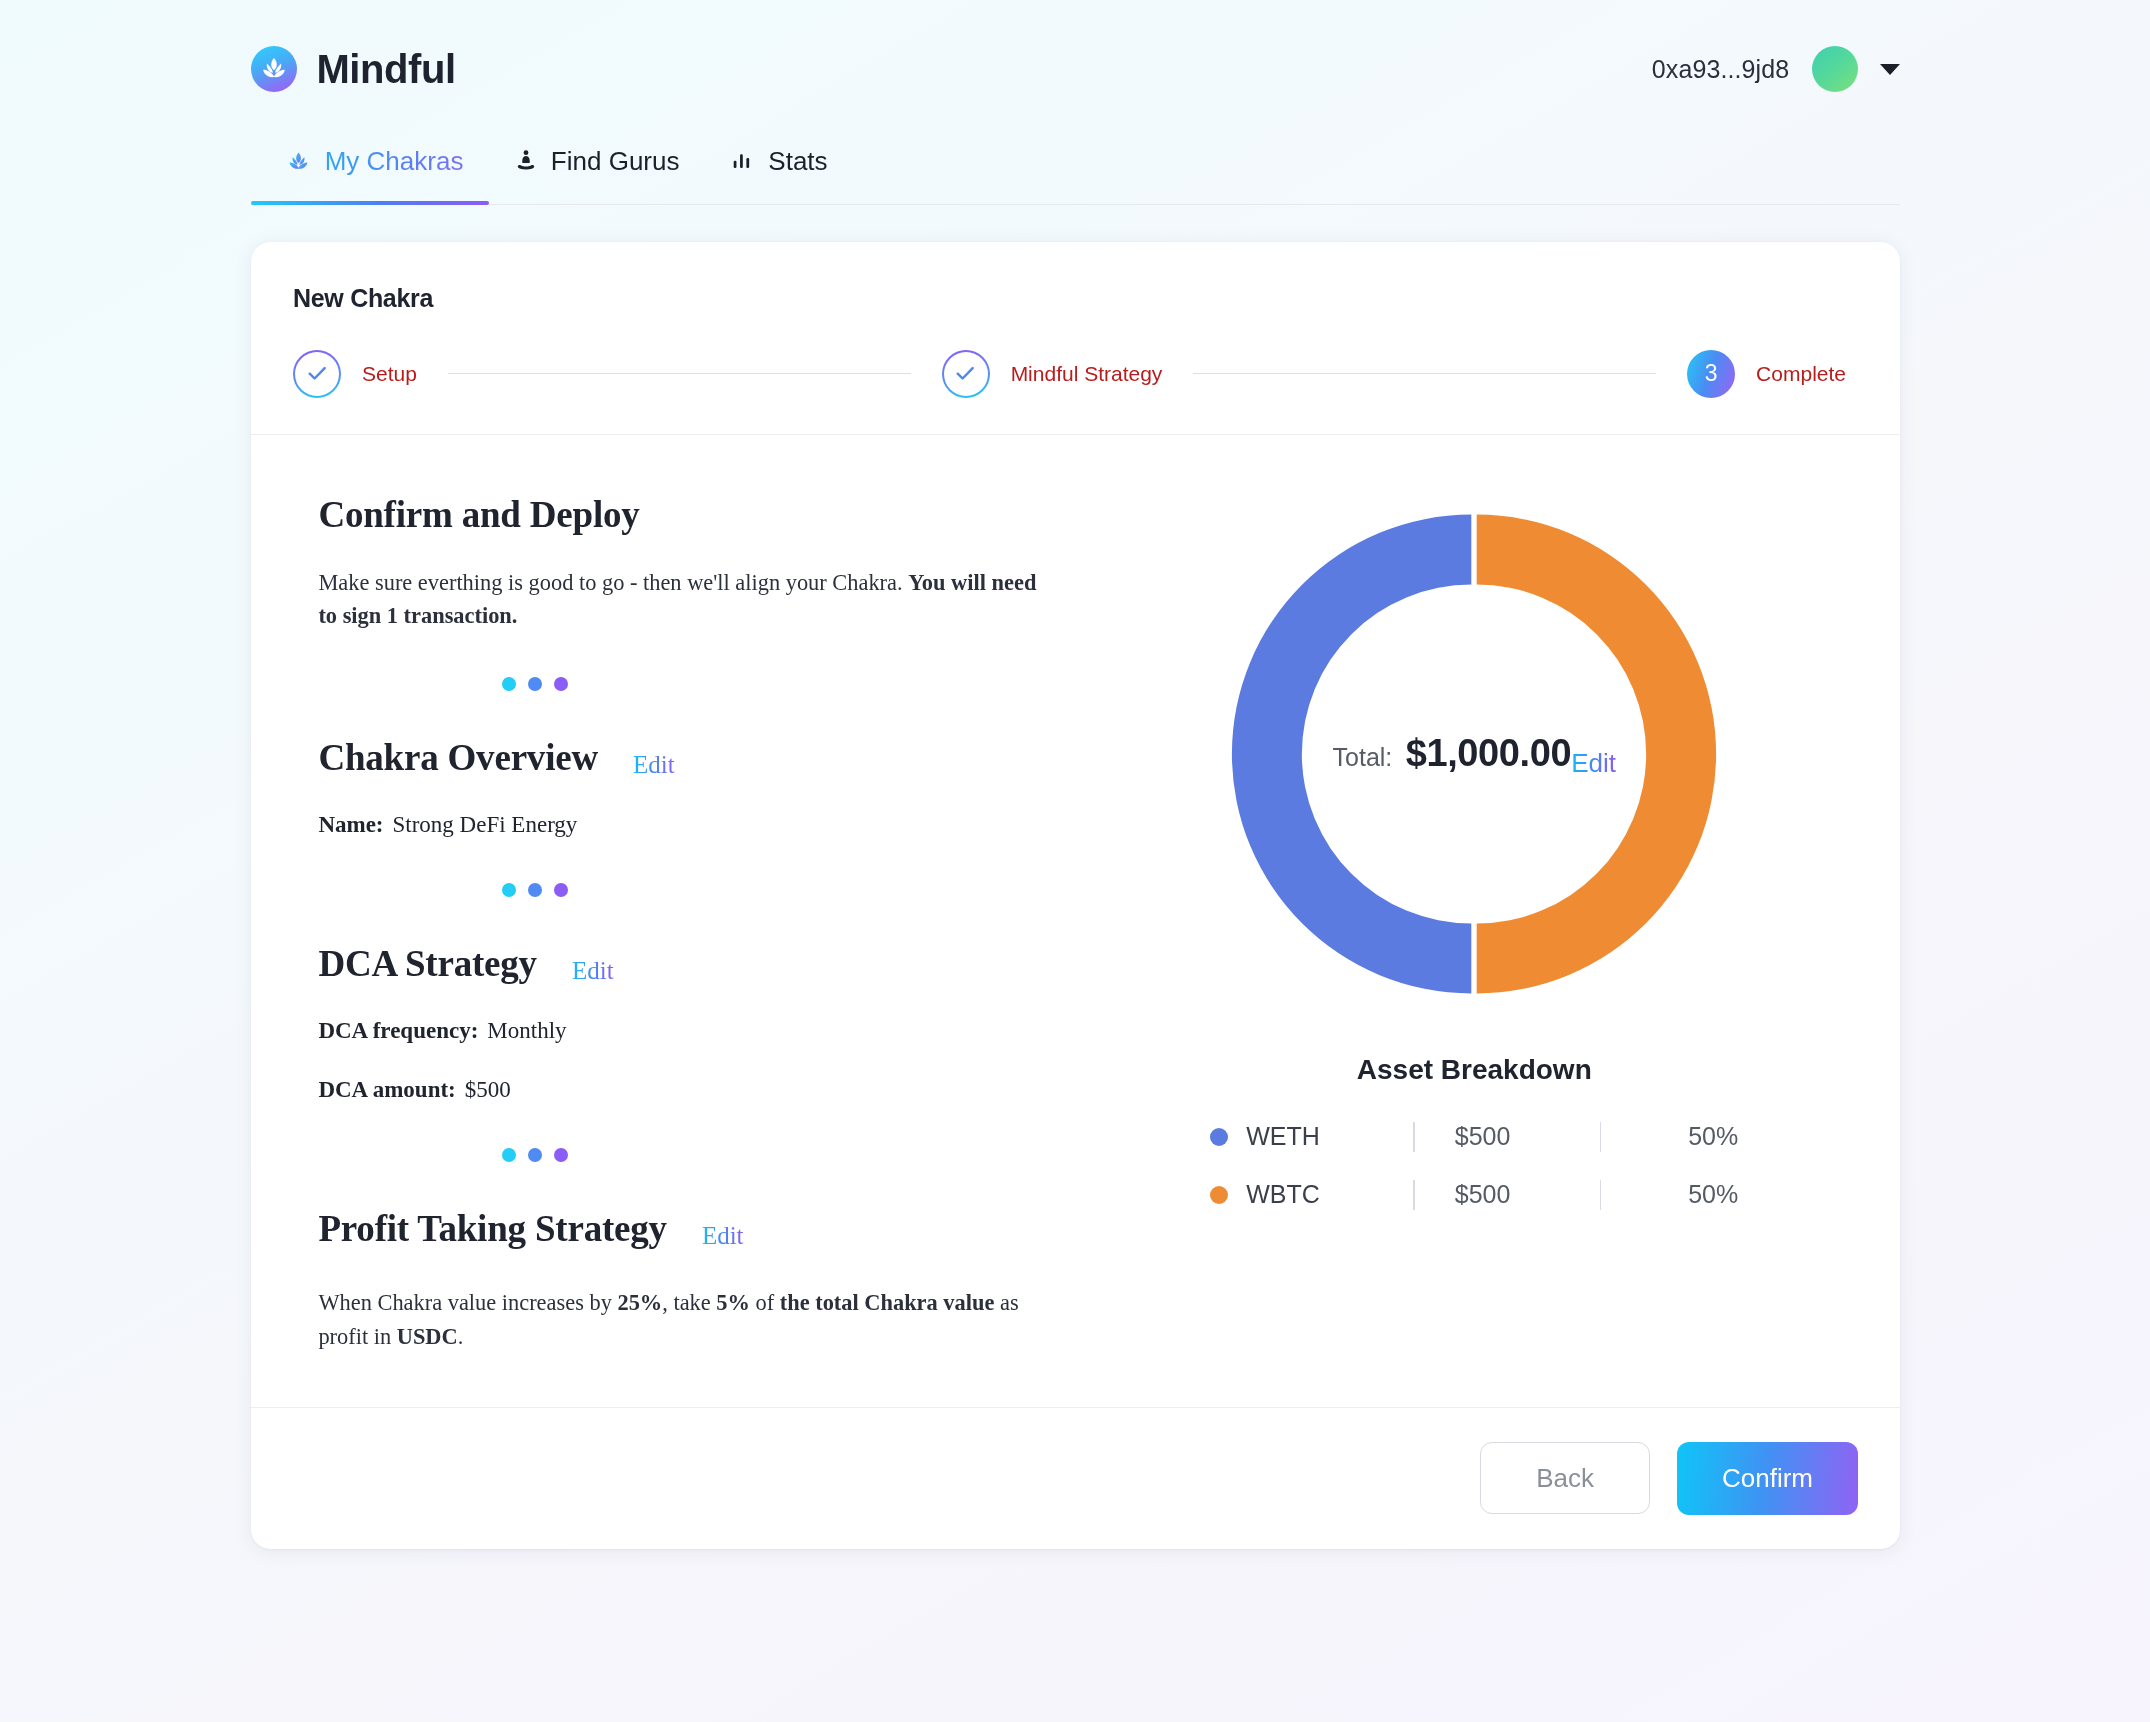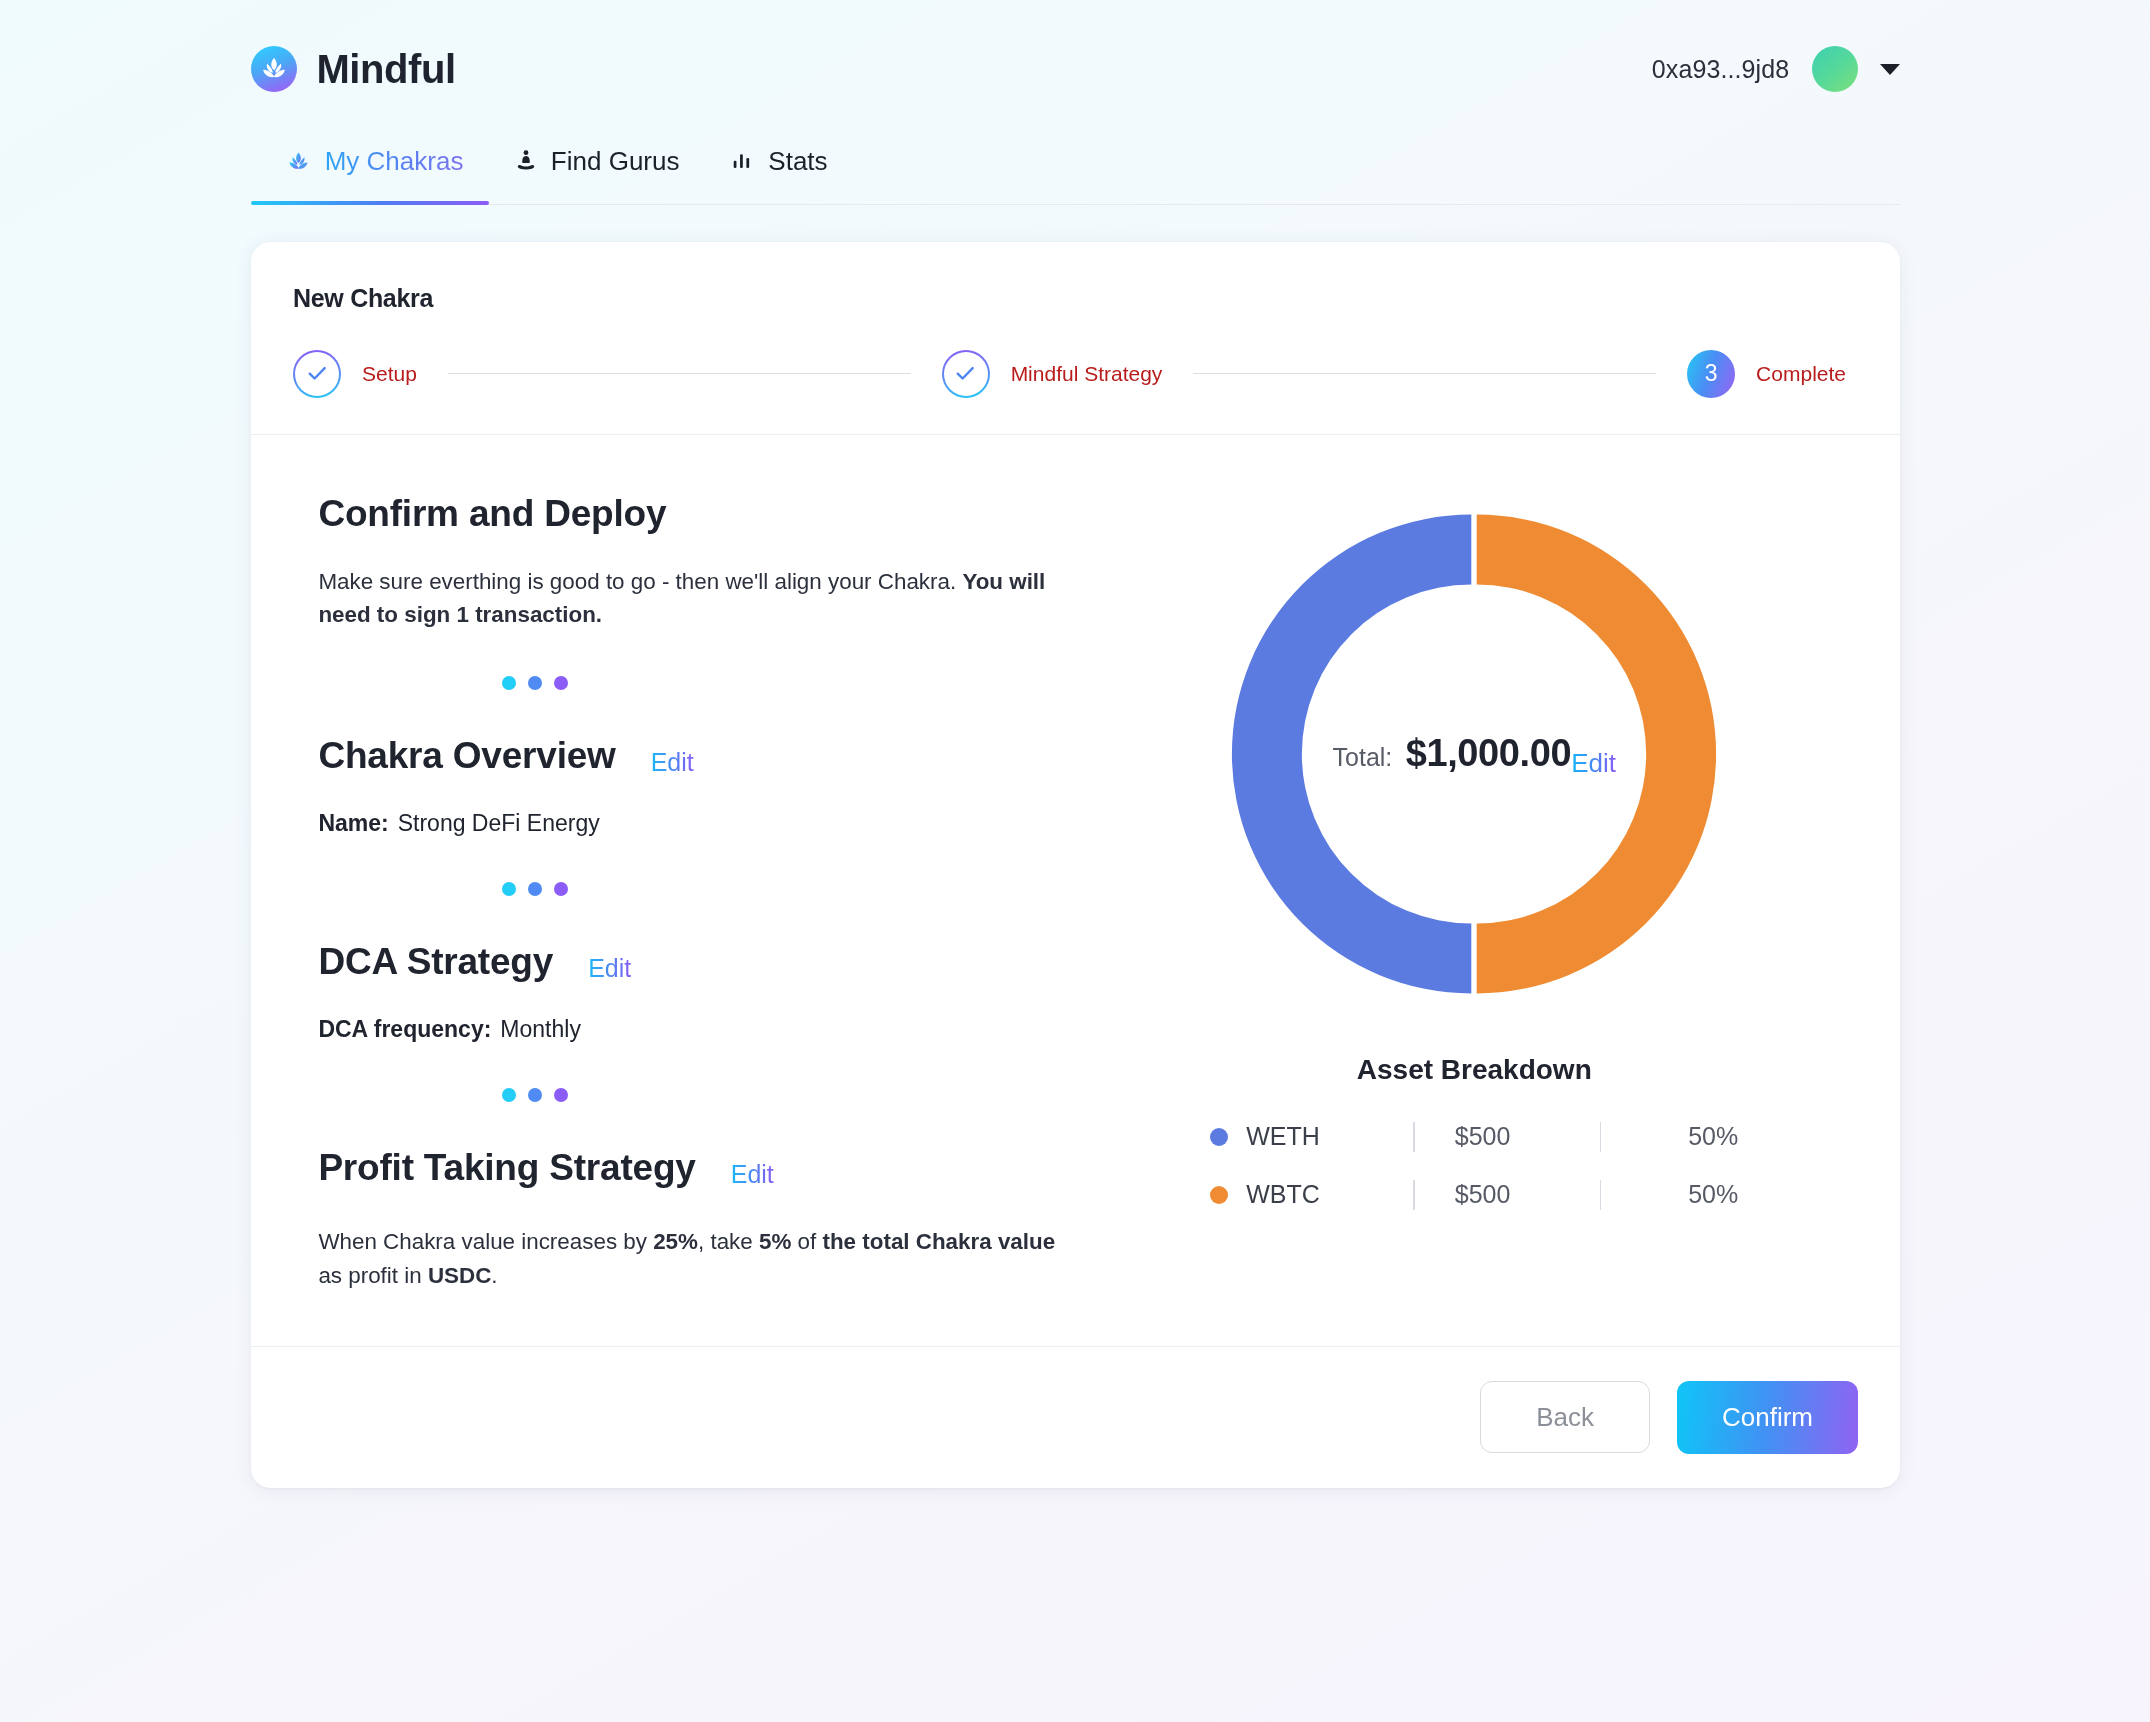--- a/index.html
+++ b/index.html
@@ -94,21 +94,21 @@
   .check { width: 22.4px; height: 22.4px; }
   .step-label { font-size: 21px; color: #b91c1c; }
   .step-line { flex: 1 1 auto; height: 1.5px; background: #dcdfe4; margin: 0 31px; }
   .card-divider { height: 1.5px; background: #eceef2; }
 
   
   .card-body {
     display: grid; grid-template-columns: 1fr 1fr;
     padding: 42px 42px 54px 42px; column-gap: 30px;
   }
-  .left-col { padding-left: 25.4px; padding-top: 16.4px; }
+  .left-col { padding-left: 25.4px; padding-top: 16.4px; font-family: Liberation Serif, serif; }
   .sec-title { font-size: 37px; font-weight: 700; color: #20242f; letter-spacing: -0.2px; }
   .lead {
     margin-top: 31px; font-size: 22.4px; line-height: 1.45; color: #2b303c;
     max-width: 784px;
   }
   .lead b { font-weight: 700; }
 
   .dots { display: flex; gap: 12px; justify-content: center; margin: 45px 0 45px 0; width: 433px; }
   .dot { width: 14px; height: 14px; border-radius: 50%; }
   .dot.c1 { background: #22cdf6; }
@@ -305,20 +305,23 @@
         <span class="dot c3"></span>
       </div>
 
       <div class="sec-head">
         <span class="sec-title">DCA Strategy</span>
         <span class="edit-link">Edit</span>
       </div>
       <div class="kv">
         <span class="k">DCA frequency:</span><span class="v">Monthly</span>
       </div>
+      <div class="kv">
+        <span class="k">DCA amount:</span><span class="v">$500</span>
+      </div>
 
       <div class="dots">
         <span class="dot c1"></span>
         <span class="dot c2"></span>
         <span class="dot c3"></span>
       </div>
 
       <div class="sec-head">
         <span class="sec-title">Profit Taking Strategy</span>
         <span class="edit-link">Edit</span>

